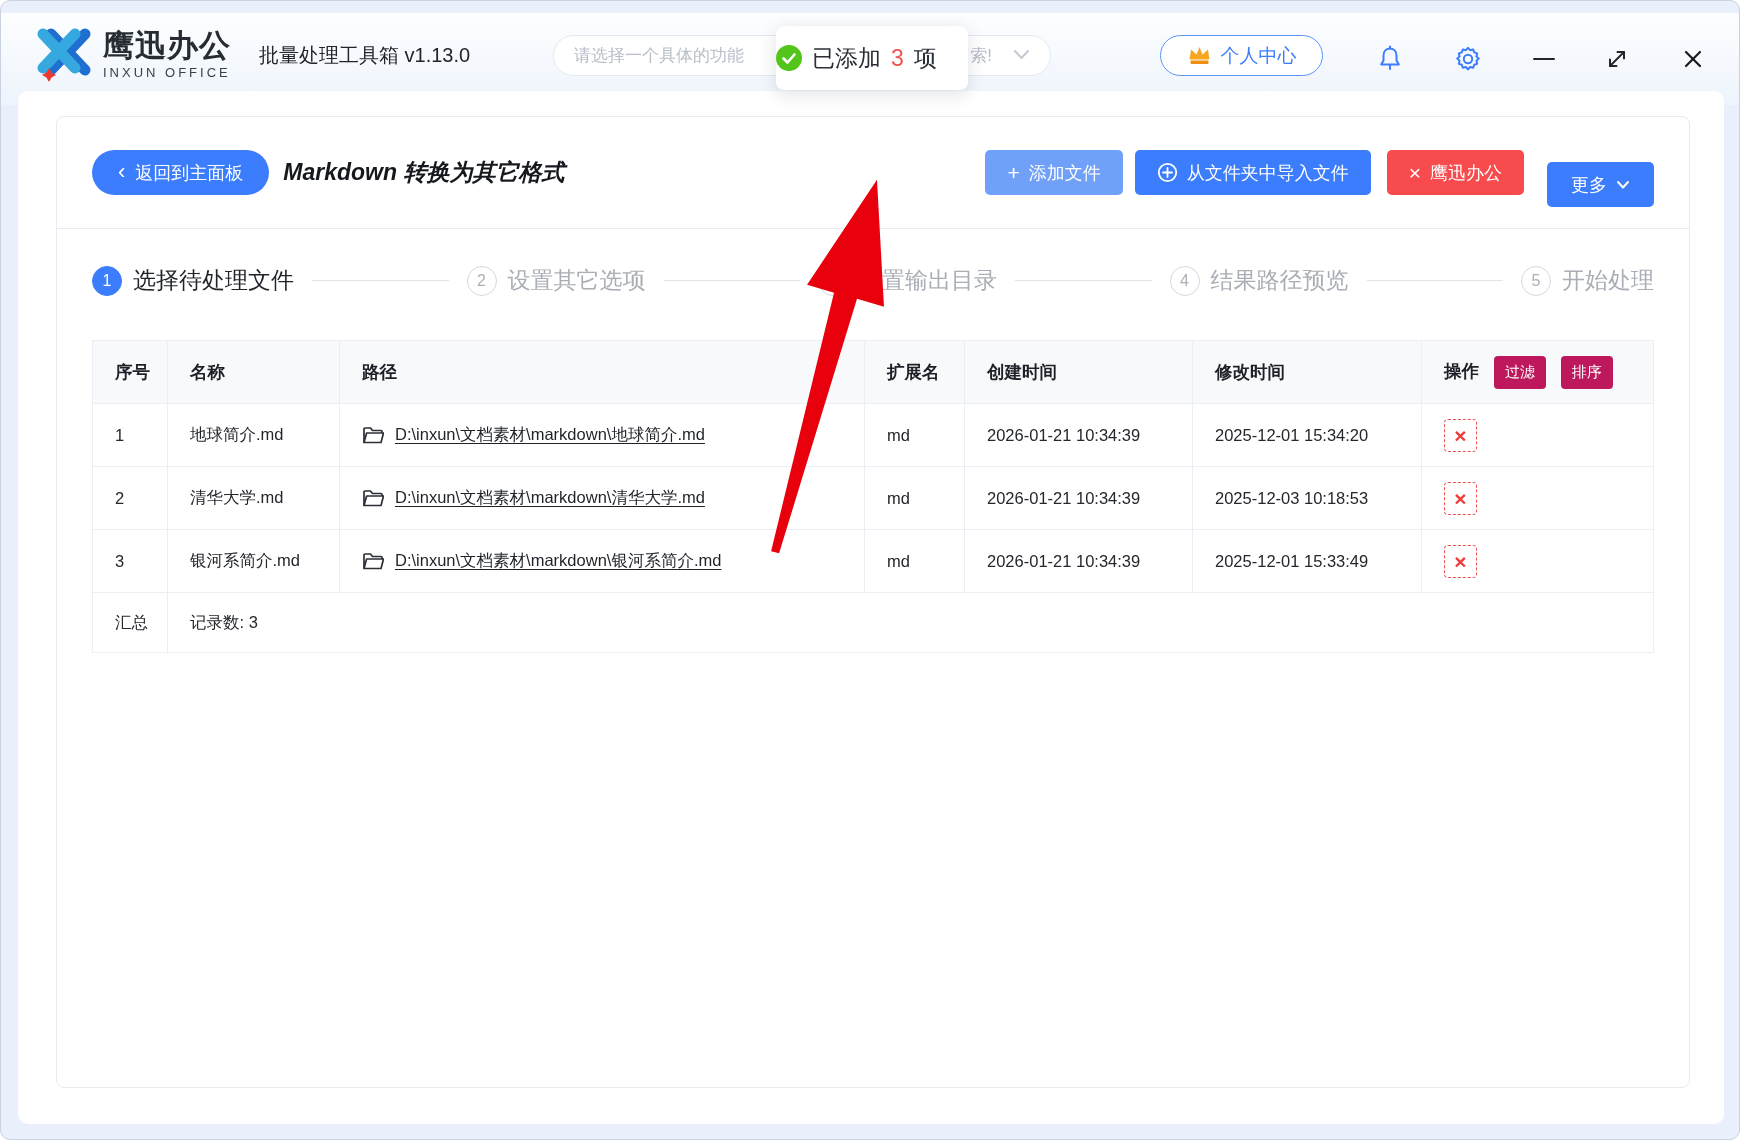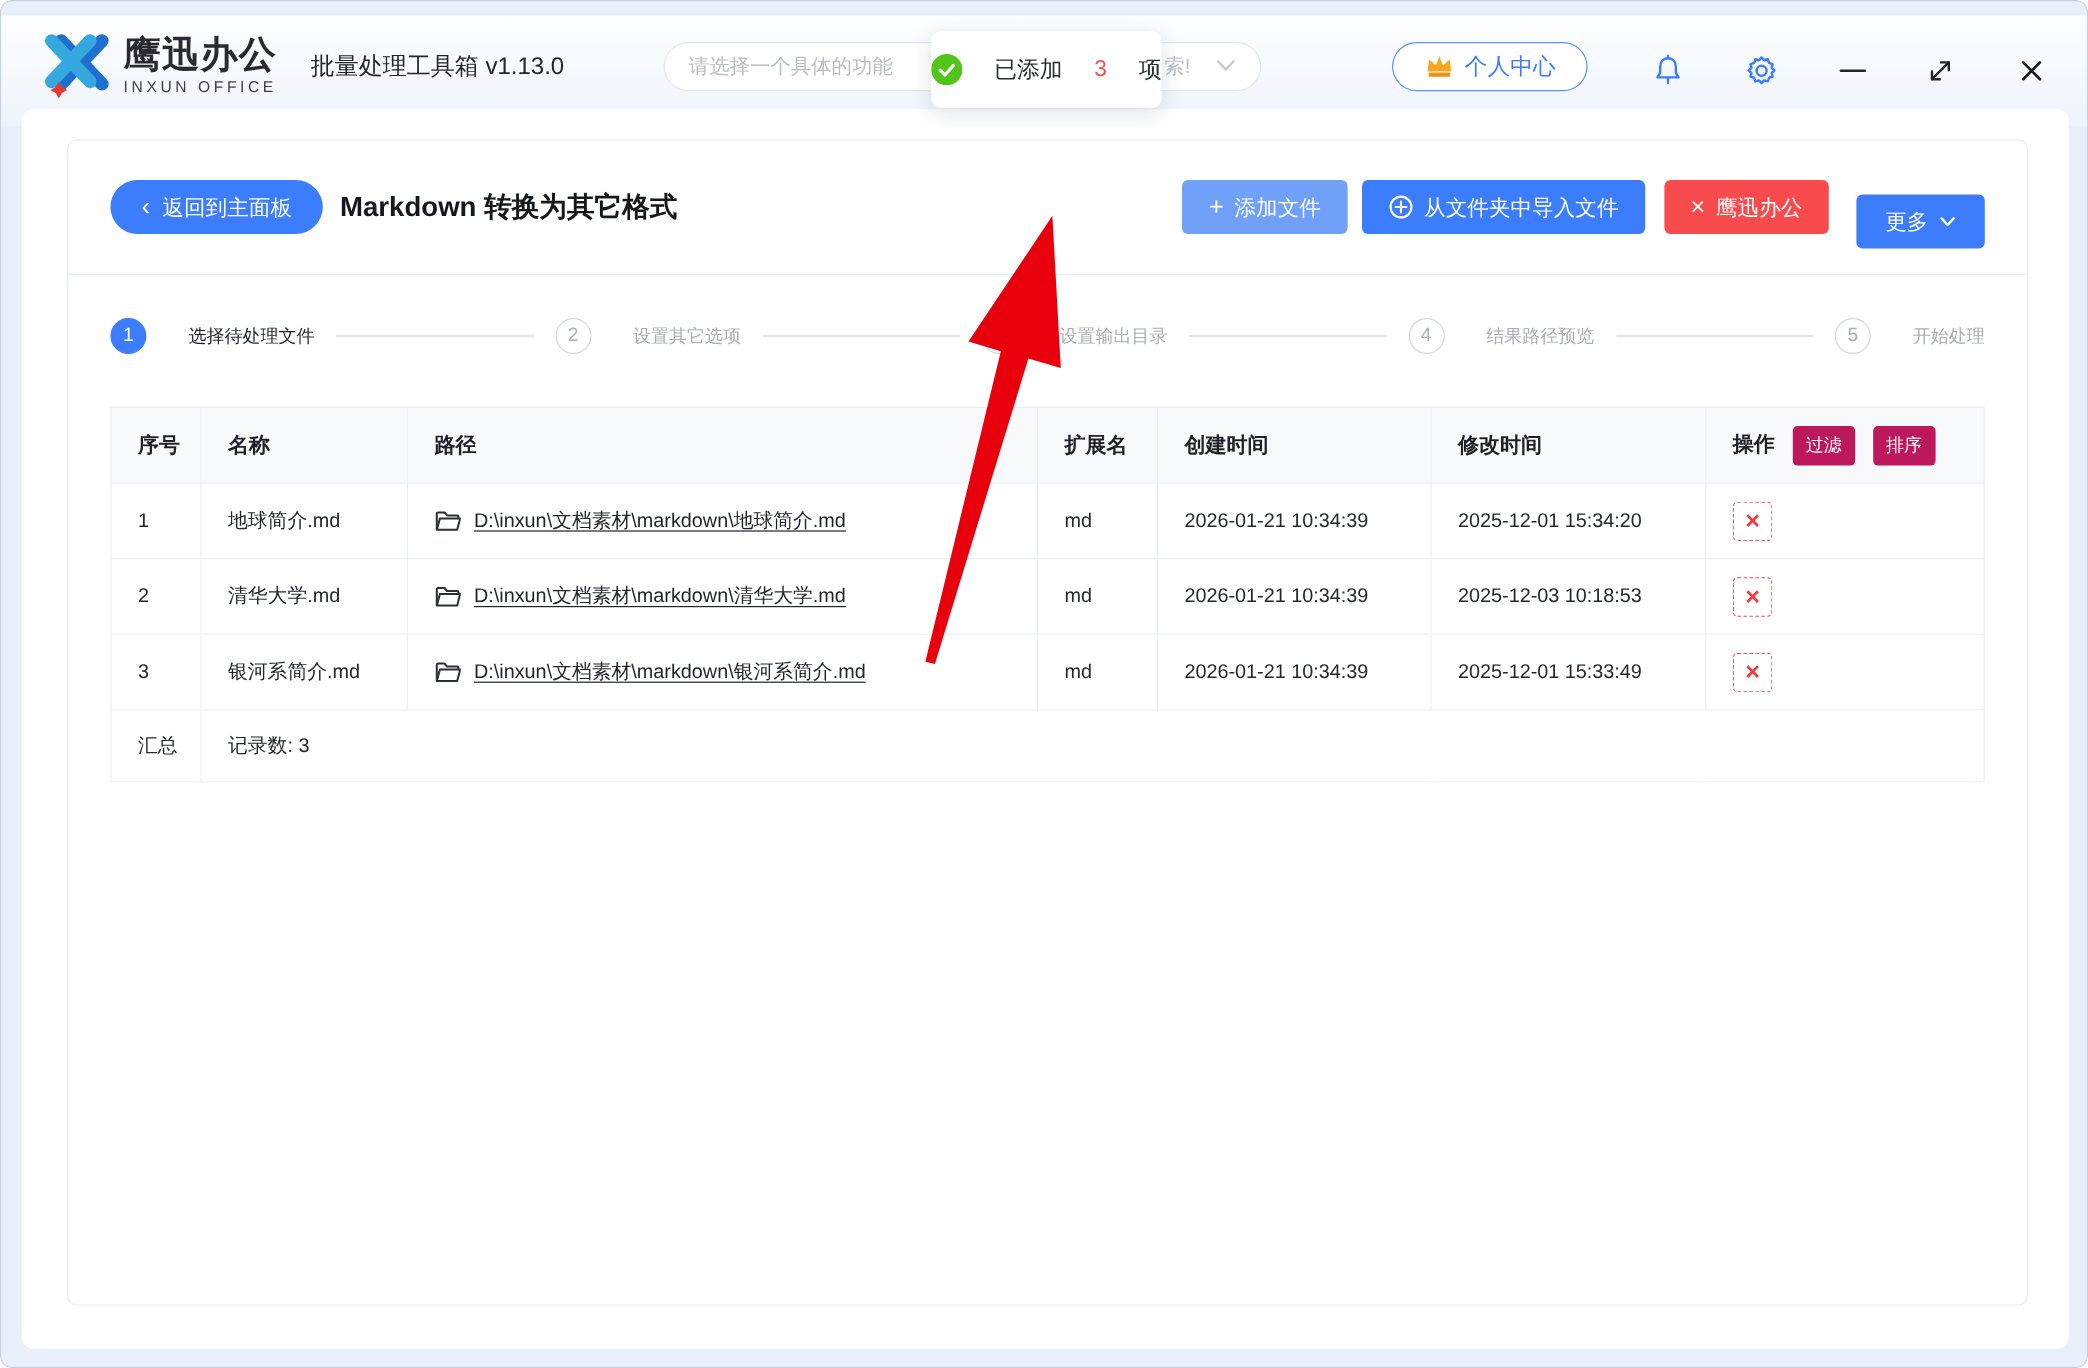--- a/index.html
+++ b/index.html
@@ -53,39 +53,39 @@
   .panel-header {
     height:112px; display:flex; align-items:center; padding:0 35px;
     border-bottom:1px solid #e8ebf1;
   }
   .btn { border:none; cursor:pointer; font-family:inherit; display:inline-flex; align-items:center; justify-content:center; }
   .back-btn {
     height:45px; padding:0 26px; border-radius:23px; background:#3c7dfd;
     color:#fff; font-size:18px; gap:10px;
   }
   .back-arrow { font-size:22px; line-height:1; transform:translateY(-1px); }
-  .page-title { font-size:23px; font-weight:700; margin-left:14px; color:#15181d; }
+  .page-title { font-size:23px; font-weight:700; margin-left:14px; color:#15181d;font-style:italic; }
   .header-spacer { flex:1; }
   .hbtn { height:45px; border-radius:5px; color:#fff; font-size:18px; gap:9px; margin-left:12px; padding:0 22px; }
   .add-btn    { background:#71a0f8; }
   .import-btn { background:#3c7dfd; }
   .clear-btn  { background:#f84b4e; margin-left:16px; }
   .more-btn   { background:#3c7dfd; margin-left:23px; padding:0 24px;margin-top:24px; }
   .hicon { font-size:21px; line-height:1; }
 
   
   .stepper { display:flex; align-items:center; margin:36px 35px 0; }
   .step { display:flex; align-items:center; gap:11px; flex:none; }
   .step-circle {
     width:30px; height:30px; border-radius:50%; font-size:16px;
     display:flex; align-items:center; justify-content:center;
     border:1.5px solid #d3d7de; color:#abafb8; background:#fff;
   }
   .step.active .step-circle { background:#3c7dfd; border-color:#3c7dfd; color:#fff; }
-  .step-label { font-size:15px; color:#a9adb5; white-space:nowrap;margin-left:24px; }
+  .step-label { font-size:23px; color:#a9adb5; white-space:nowrap; }
   .step.active .step-label { color:#1f2329; }
   .step-line { flex:1; height:1.5px; background:#e1e4e9; margin:0 18px; }
 
   
   table.files {
     margin:44px 35px 0; border-collapse:collapse; table-layout:fixed;
     width:calc(100% - 70px);
     padding-left:28px;
   }
   .files th, .files td { border:1px solid #ebeef5; text-align:left; vertical-align:middle; }
@@ -107,22 +107,22 @@
   .next-btn {
     position:absolute; left:50%; bottom:22px; transform:translateX(-50%);
     width:450px; height:57px; border-radius:29px; background:#3c7dfd;
     color:#fff; font-size:23px; letter-spacing:10px; gap:6px; z-index:5;
   }
 
   
   .toast {
     position:absolute; left:775px; top:25px; width:192px; height:64px;
     background:#fff; border-radius:8px; box-shadow:0 4px 18px rgba(30,40,70,.14);
-    display:flex; align-items:center; justify-content:space-between; gap:10px; z-index:40;
-    font-size:19px; color:#2a2e35;
+    display:flex; align-items:center; justify-content:flex-start; gap:10px; z-index:40;
+    font-size:23px; color:#2a2e35;
   }
   .toast .cnt { color:#f0524f; }
 
   
   .arrow-overlay { position:absolute; inset:0; z-index:60; pointer-events:none; }
 </style>
 </head>
 <body>
 
 <div class="window">

